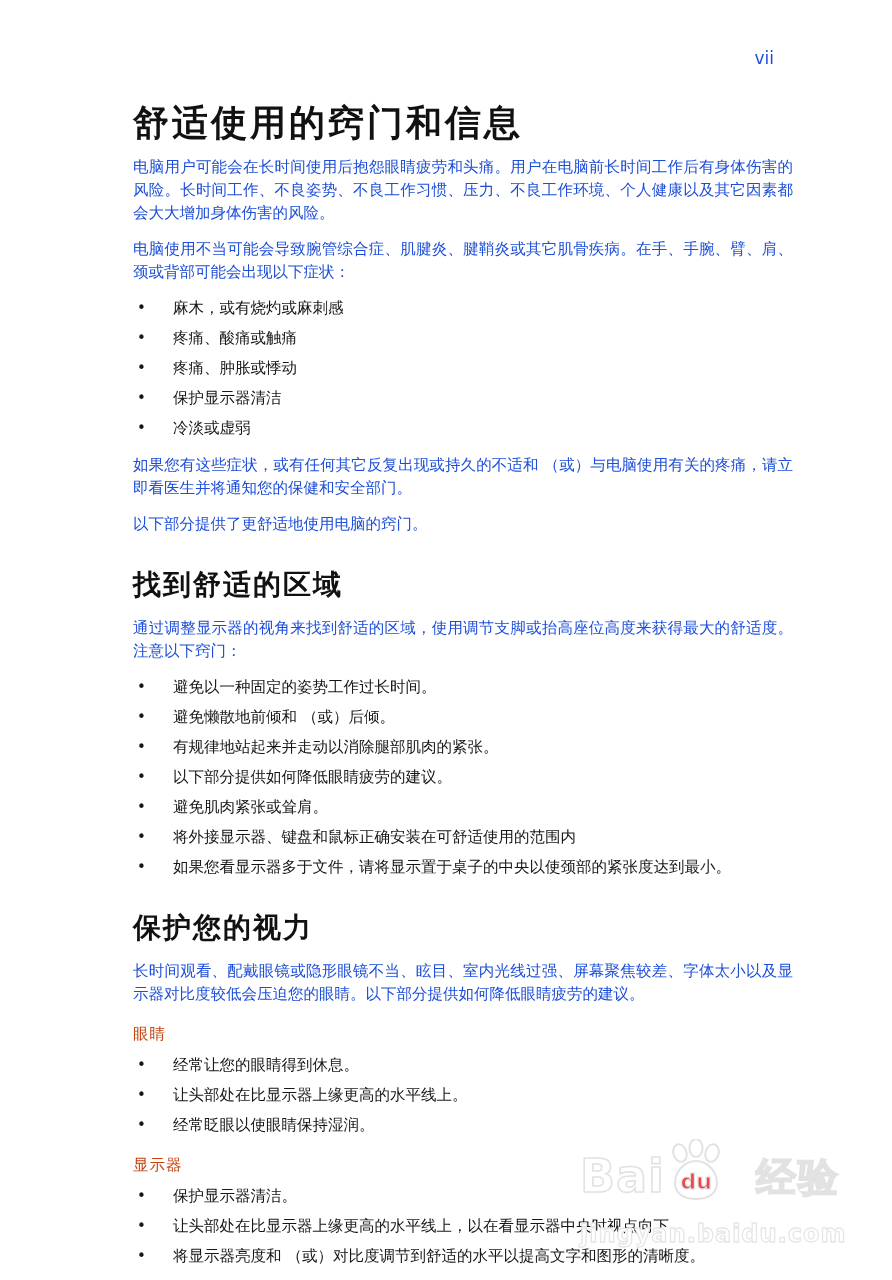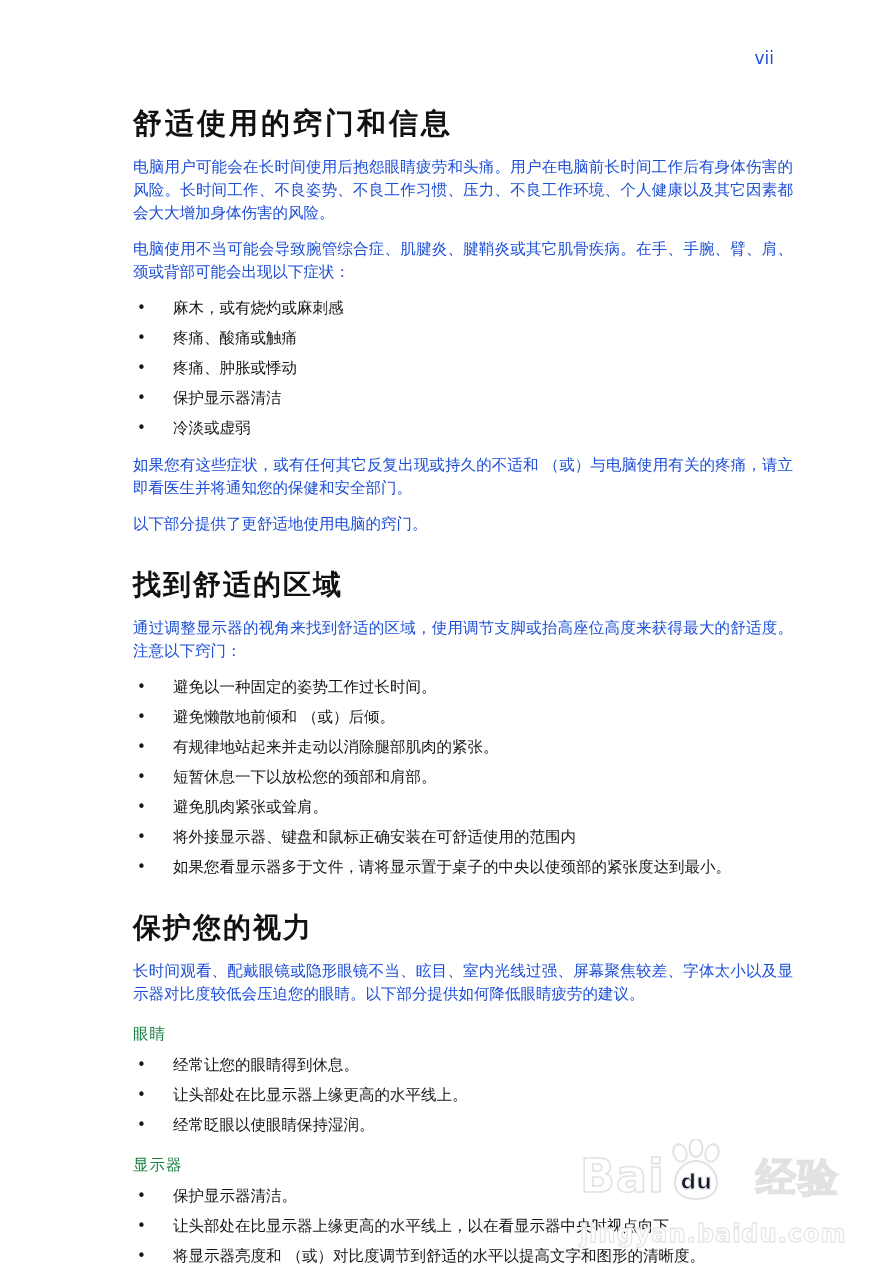--- a/index.html
+++ b/index.html
@@ -23,21 +23,21 @@
     color: #1d4ed8;
   }
   .content {
     position: absolute;
     left: 133px;
     top: 0;
     width: 660px;
   }
   h1.doc-title {
     margin: 104px 0 14px 0;
-    font-size: 29px;
+    font-size: 36px;
     font-weight: 600;
     letter-spacing: 3px;
     line-height: 38px;
     color: #111;
   }
   p.body-text {
     margin: 0 0 13px 0;
     font-size: 15.5px;
     line-height: 23px;
     text-align: justify;
@@ -67,21 +67,21 @@
     font-size: 28px;
     font-weight: 600;
     letter-spacing: 2px;
     color: #111;
   }
   h3.sub-heading {
     margin: 18px 0 9px 0;
     font-size: 15.5px;
     font-weight: normal;
     letter-spacing: 1px;
-    color: #15803d;
+    color: #c2410c;
   }
   
   .watermark {
     position: absolute;
     right: 52px;
     bottom: 32px;
     width: 260px;
     text-align: center;
     pointer-events: none;
   }
@@ -105,21 +105,21 @@
     height: 62px;
     margin: 0 2px;
   }
   .wm-paw svg { position: absolute; left: 0; top: 0; }
   .wm-du {
     position: absolute;
     left: 13px;
     top: 30px;
     font-size: 22px;
     font-weight: bold;
-    color: #0f172a;
+    color: #ef4444;
     -webkit-text-stroke: 1.2px #e2e2e2;
   }
   .wm-cn {
     font-size: 40px;
     font-weight: bold;
     color: #ffffff;
     -webkit-text-stroke: 1.6px #e2e2e2;
     line-height: 48px;
     letter-spacing: 2px;
     margin-left: 28px;
@@ -156,21 +156,21 @@
   <p class="body-text">如果您有这些症状，或有任何其它反复出现或持久的不适和 （或）与电脑使用有关的疼痛，请立即看医生并将通知您的保健和安全部门。</p>
   <p class="body-text">以下部分提供了更舒适地使用电脑的窍门。</p>
 
   <h2 class="section-heading">找到舒适的区域</h2>
   <p class="body-text">通过调整显示器的视角来找到舒适的区域，使用调节支脚或抬高座位高度来获得最大的舒适度。注意以下窍门：</p>
 
   <ul class="bullet-list">
     <li><span class="bullet">•</span><span>避免以一种固定的姿势工作过长时间。</span></li>
     <li><span class="bullet">•</span><span>避免懒散地前倾和 （或）后倾。</span></li>
     <li><span class="bullet">•</span><span>有规律地站起来并走动以消除腿部肌肉的紧张。</span></li>
-    <li><span class="bullet">•</span><span>短暂休息一下以放松您的颈部和肩部。</span></li>
+    <li><span class="bullet">•</span><span>以下部分提供如何降低眼睛疲劳的建议。</span></li>
     <li><span class="bullet">•</span><span>避免肌肉紧张或耸肩。</span></li>
     <li><span class="bullet">•</span><span>将外接显示器、键盘和鼠标正确安装在可舒适使用的范围内</span></li>
     <li><span class="bullet">•</span><span>如果您看显示器多于文件，请将显示置于桌子的中央以使颈部的紧张度达到最小。</span></li>
   </ul>
 
   <h2 class="section-heading">保护您的视力</h2>
   <p class="body-text">长时间观看、配戴眼镜或隐形眼镜不当、眩目、室内光线过强、屏幕聚焦较差、字体太小以及显示器对比度较低会压迫您的眼睛。以下部分提供如何降低眼睛疲劳的建议。</p>
 
   <h3 class="sub-heading">眼睛</h3>
   <ul class="bullet-list">

